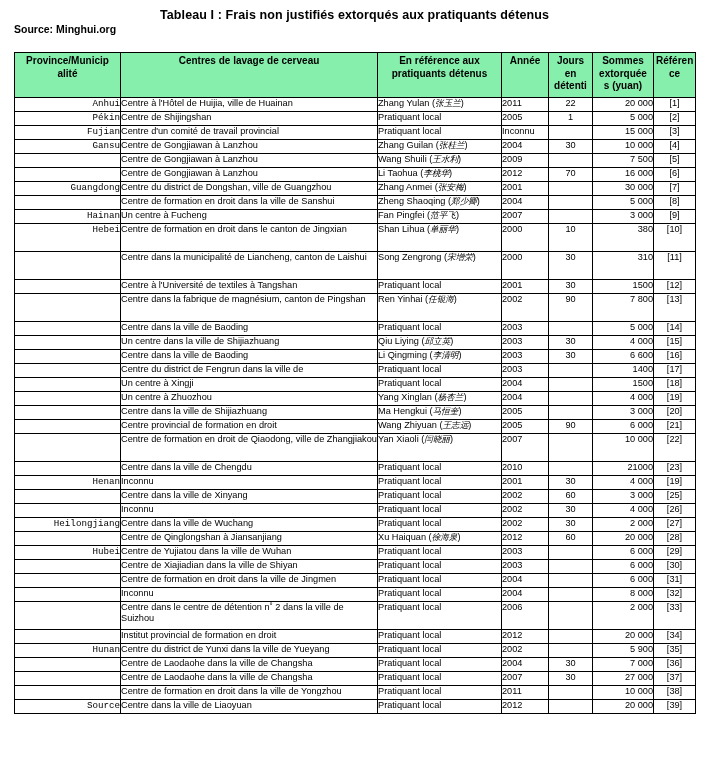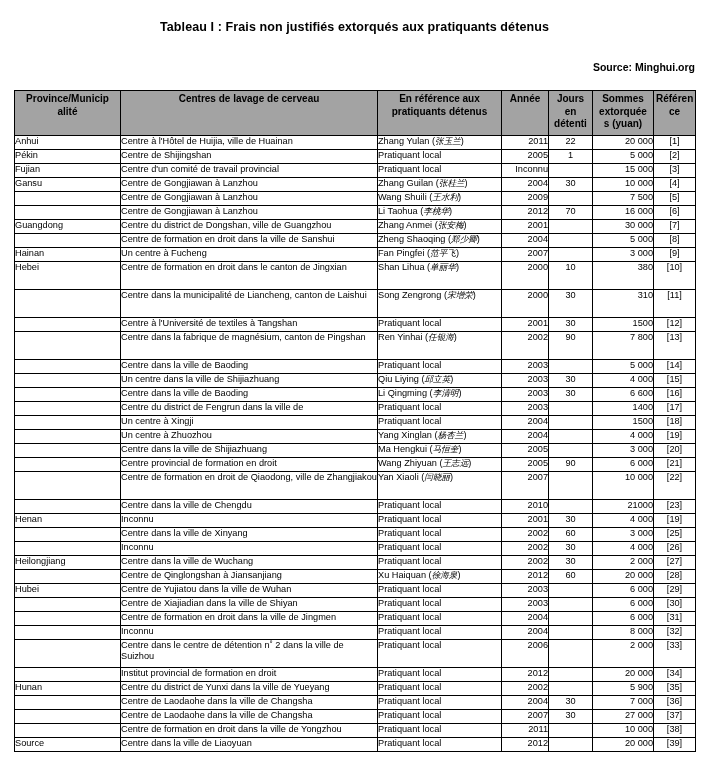--- a/index.html
+++ b/index.html
@@ -12,80 +12,80 @@
     height: 761px;
     font-family: "Liberation Sans", sans-serif;
     color: #000000;
     overflow: hidden;
   }
   .page {
     width: 709px;
     height: 761px;
     position: relative;
     box-sizing: border-box;
-    padding: 12px 14px;
+    padding: 0 14px;
   }
   .doc-title {
     text-align: center;
     font-weight: bold;
     font-size: 12.5px;
     line-height: 16px;
     padding-top: 7px;
     letter-spacing: 0.1px;
   }
   .doc-title .line {
     display: block;
     white-space: nowrap;
   }
   .source {
-    text-align: right;
+    text-align: left;
     font-weight: bold;
     font-size: 10.5px;
-    margin-top: 26px;
     margin-bottom: 0;
   }
   table.data {
     border-collapse: collapse;
     margin-top: 17px;
     width: 681px;
     table-layout: fixed;
     font-size: 9.2px;
   }
   table.data th, table.data td {
     border: 1px solid #000000;
     padding: 0;
     vertical-align: top;
     line-height: 11.4px;
     box-sizing: border-box;
   }
   table.data thead th {
-    background: #a3a3a3;
+    background: #86efac;
     font-weight: bold;
     text-align: center;
     font-size: 10px;
     padding: 2px 2px 0 2px;
     height: 45px;
     vertical-align: top;
     line-height: 12.6px;
   }
   td.c-prov {
-    text-align: left;
+    text-align: right;
     padding: 1px 2px 0 2px;
+    font-family: Liberation Mono, monospace;
   }
   td.c-center {
     text-align: left;
     padding: 1px 2px 0 3px;
     border-radius: 7px;
   }
   td.c-ref {
     text-align: left;
     padding: 1px 2px 0 3px;
   }
   td.c-year {
-    text-align: right;
+    text-align: left;
     padding: 1px 3px 0 2px;
   }
   td.c-days {
     text-align: center;
     padding: 1px 3px 0 2px;
   }
   td.c-sum {
     text-align: right;
     padding: 1px 4px 0 2px;
   }

